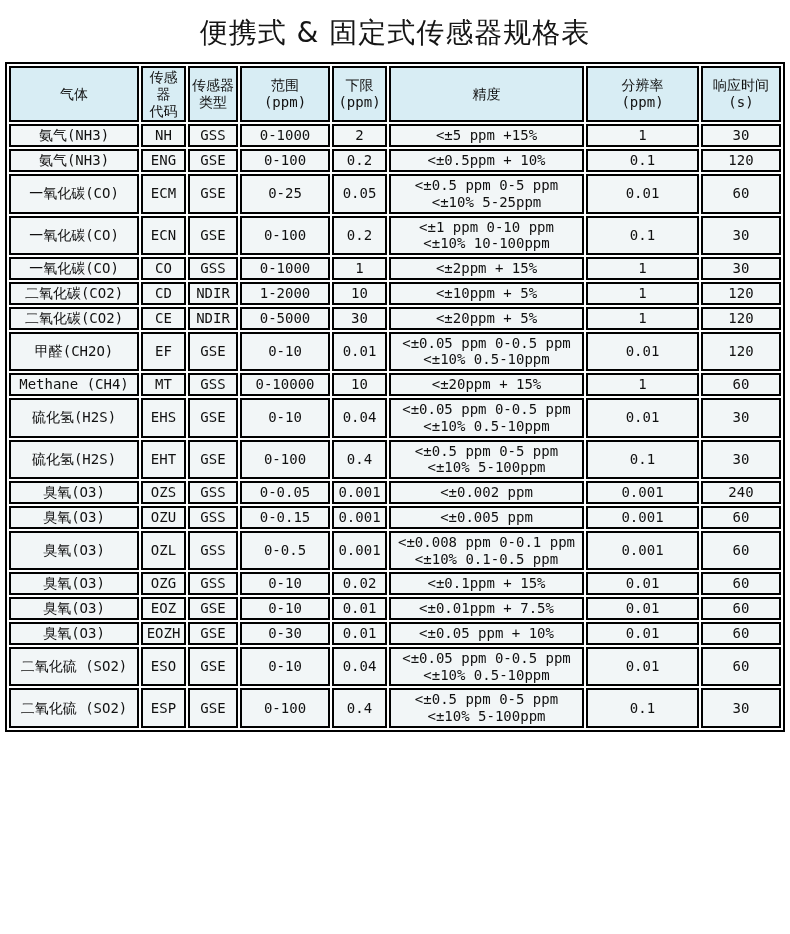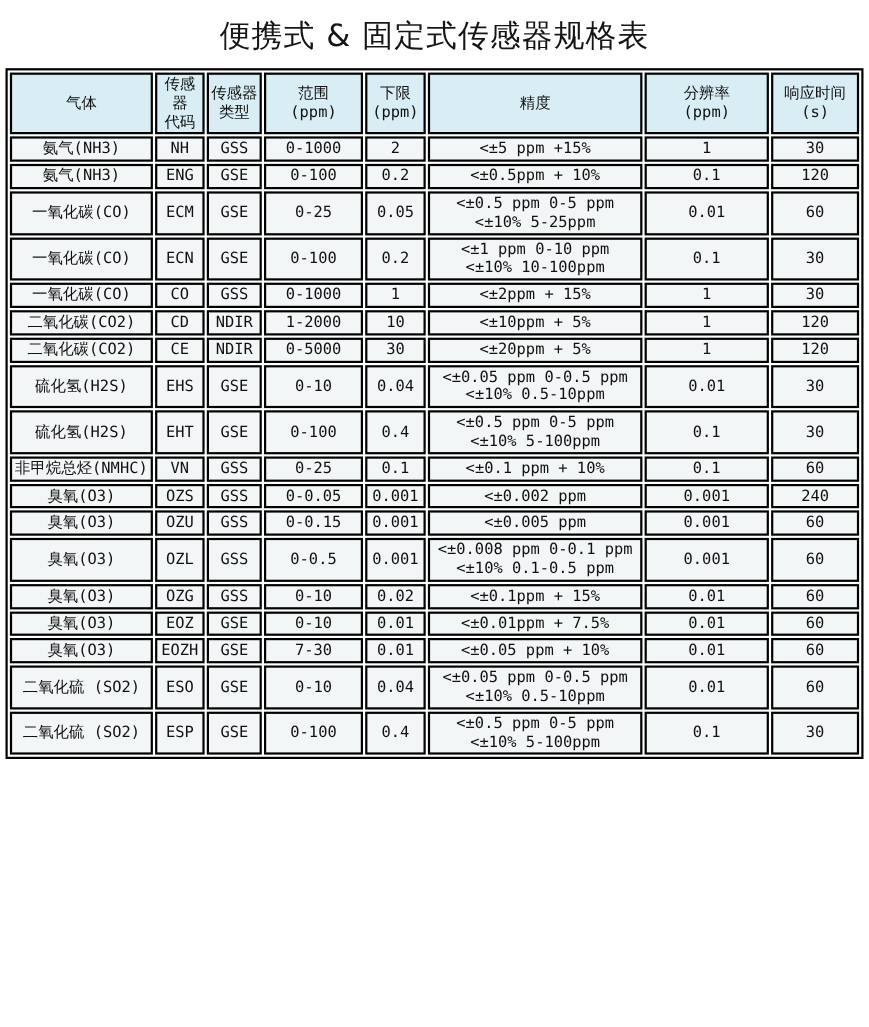--- a/index.html
+++ b/index.html
@@ -151,50 +151,60 @@
         <td>二氧化碳(CO2)</td>
         <td>CE</td>
         <td>NDIR</td>
         <td>0-5000</td>
         <td>30</td>
         <td>&lt;±20ppm + 5%</td>
         <td>1</td>
         <td>120</td>
       </tr>
       <tr>
+        <td>甲醛(CH2O)</td>
+        <td>EF</td>
+        <td>GSE</td>
+        <td>0-10</td>
+        <td>0.01</td>
+        <td>&lt;±0.05 ppm 0-0.5 ppm<br>&lt;±10% 0.5-10ppm</td>
+        <td>0.01</td>
+        <td>120</td>
+      </tr>
+      <tr>
+        <td>Methane (CH4)</td>
+        <td>MT</td>
+        <td>GSS</td>
+        <td>0-10000</td>
+        <td>10</td>
+        <td>&lt;±20ppm + 15%</td>
+        <td>1</td>
+        <td>60</td>
+      </tr>
+      <tr>
         <td>硫化氢(H2S)</td>
         <td>EHS</td>
         <td>GSE</td>
         <td>0-10</td>
         <td>0.04</td>
         <td>&lt;±0.05 ppm 0-0.5 ppm<br>&lt;±10% 0.5-10ppm</td>
         <td>0.01</td>
         <td>30</td>
       </tr>
       <tr>
         <td>硫化氢(H2S)</td>
         <td>EHT</td>
         <td>GSE</td>
         <td>0-100</td>
         <td>0.4</td>
         <td>&lt;±0.5 ppm 0-5 ppm<br>&lt;±10% 5-100ppm</td>
         <td>0.1</td>
         <td>30</td>
       </tr>
       <tr>
-        <td>非甲烷总烃(NMHC)</td>
-        <td>VN</td>
-        <td>GSS</td>
-        <td>0-25</td>
-        <td>0.1</td>
-        <td>&lt;±0.1 ppm + 10%</td>
-        <td>0.1</td>
-        <td>60</td>
-      </tr>
-      <tr>
         <td>臭氧(O3)</td>
         <td>OZS</td>
         <td>GSS</td>
         <td>0-0.05</td>
         <td>0.001</td>
         <td>&lt;±0.002 ppm</td>
         <td>0.001</td>
         <td>240</td>
       </tr>
       <tr>
@@ -234,21 +244,21 @@
         <td>0-10</td>
         <td>0.01</td>
         <td>&lt;±0.01ppm + 7.5%</td>
         <td>0.01</td>
         <td>60</td>
       </tr>
       <tr>
         <td>臭氧(O3)</td>
         <td>EOZH</td>
         <td>GSE</td>
-        <td>7-30</td>
+        <td>0-30</td>
         <td>0.01</td>
         <td>&lt;±0.05 ppm + 10%</td>
         <td>0.01</td>
         <td>60</td>
       </tr>
       <tr>
         <td>二氧化硫 (SO2)</td>
         <td>ESO</td>
         <td>GSE</td>
         <td>0-10</td>

